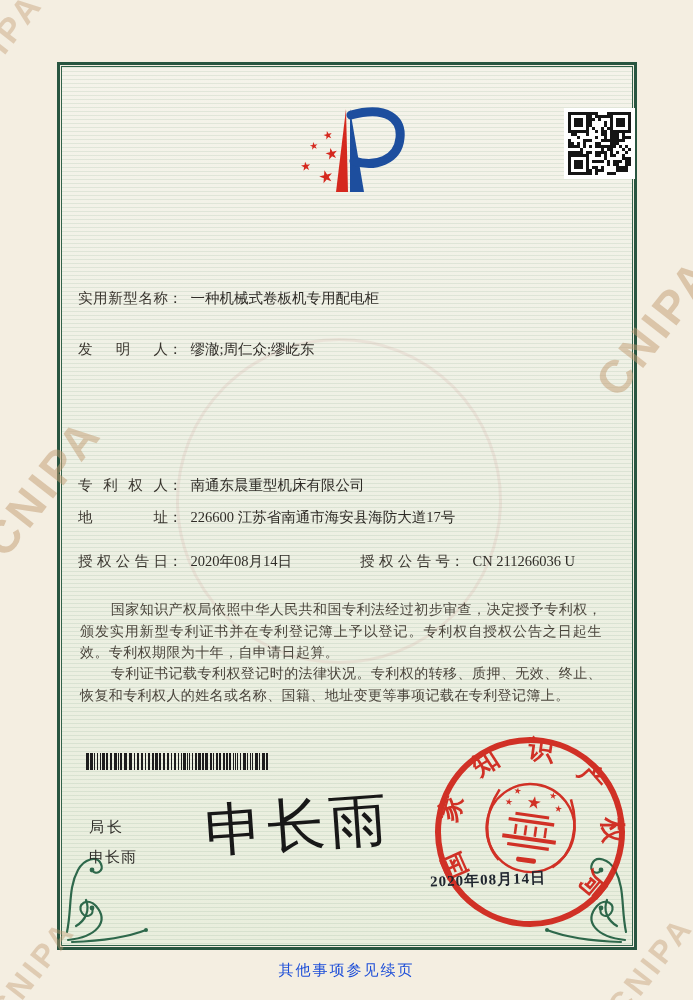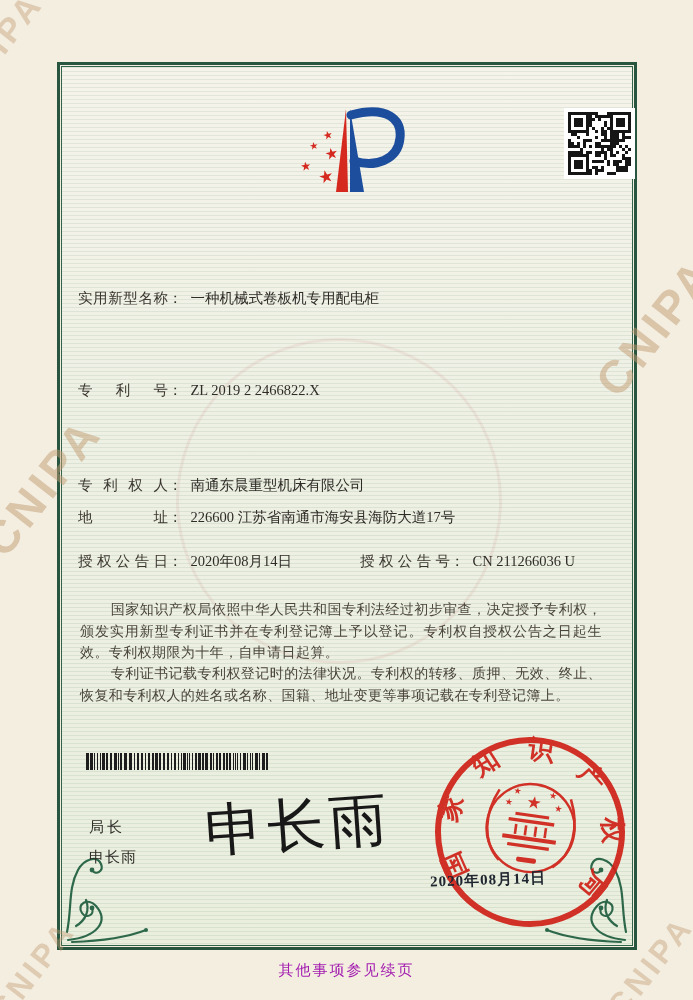--- a/index.html
+++ b/index.html
@@ -94,21 +94,21 @@
     position:absolute; left:430px; top:870px; width:150px; z-index:4;
     font-size:15px; font-weight:700; color:#20262f; letter-spacing:1px;
     transform:rotate(-2deg); white-space:nowrap;
   }
   .page-num{
     position:absolute; left:57px; top:926px; width:580px; z-index:3;
     text-align:center; font-size:13px; color:#3e3b35; letter-spacing:1px;
   }
   .continuation{
     position:absolute; left:0; top:961px; width:693px; z-index:3;
-    text-align:center; font-size:15px; color:#a21caf; letter-spacing:2px;
+    text-align:center; font-size:15px; color:#1d4ed8; letter-spacing:2px;
   }
 </style>
 </head>
 <body>
 
 <div class="page">
 
   <span class="wm wm-tl">CNIPA</span>
   <span class="wm wm-r">CNIPA</span>
   <span class="wm wm-l">CNIPA</span>
@@ -603,22 +603,22 @@
       <div></div>
       <div></div>
       <div></div>
       <div></div>
     </div>
 
 
   <div class="field-row" style="top:289px">
     <span class="flabel">实用新型名称</span><span class="fcolon">：</span><span class="fvalue">一种机械式卷板机专用配电柜</span>
   </div>
-  <div class="field-row" style="top:381px">
-    <span class="flabel">专利号</span><span class="fcolon">：</span><span class="fvalue">ZL 2019 2 2466822.X</span>
+  <div class="field-row" style="top:340px">
+    <span class="flabel">发明人</span><span class="fcolon">：</span><span class="fvalue">缪澈;周仁众;缪屹东</span>
   </div>
   <div class="field-row" style="top:476px">
     <span class="flabel">专利权人</span><span class="fcolon">：</span><span class="fvalue">南通东晨重型机床有限公司</span>
   </div>
   <div class="field-row" style="top:508px">
     <span class="flabel">地址</span><span class="fcolon">：</span><span class="fvalue">226600 江苏省南通市海安县海防大道17号</span>
   </div>
   <div class="field-row" style="top:552px; width:524px;">
     <span class="flabel">授权公告日</span><span class="fcolon">：</span><span class="fvalue">2020年08月14日</span>
     <span class="grant-col2">

